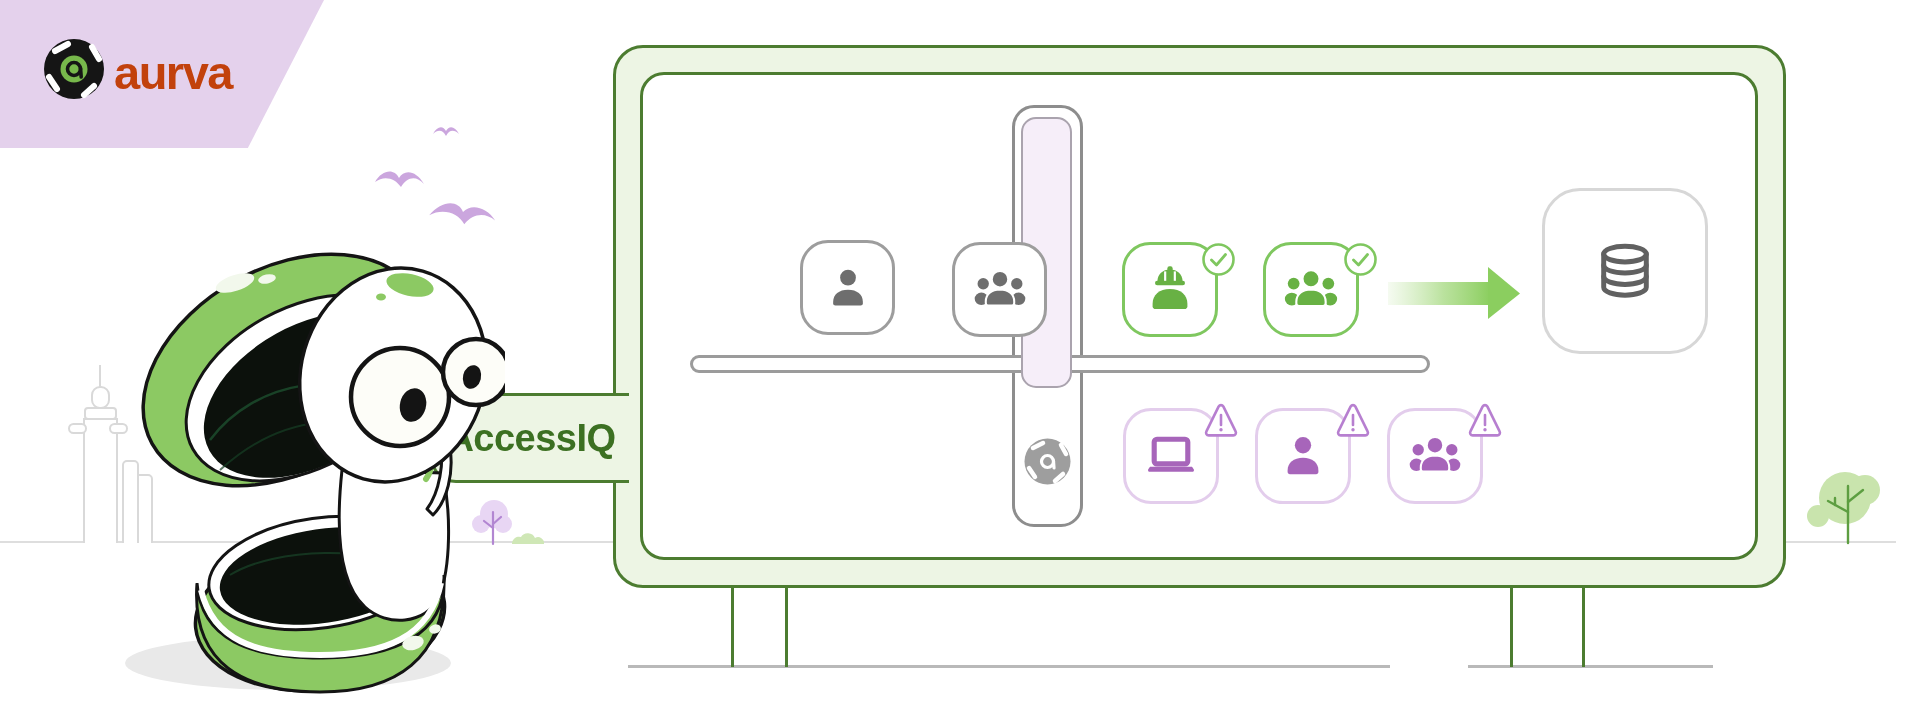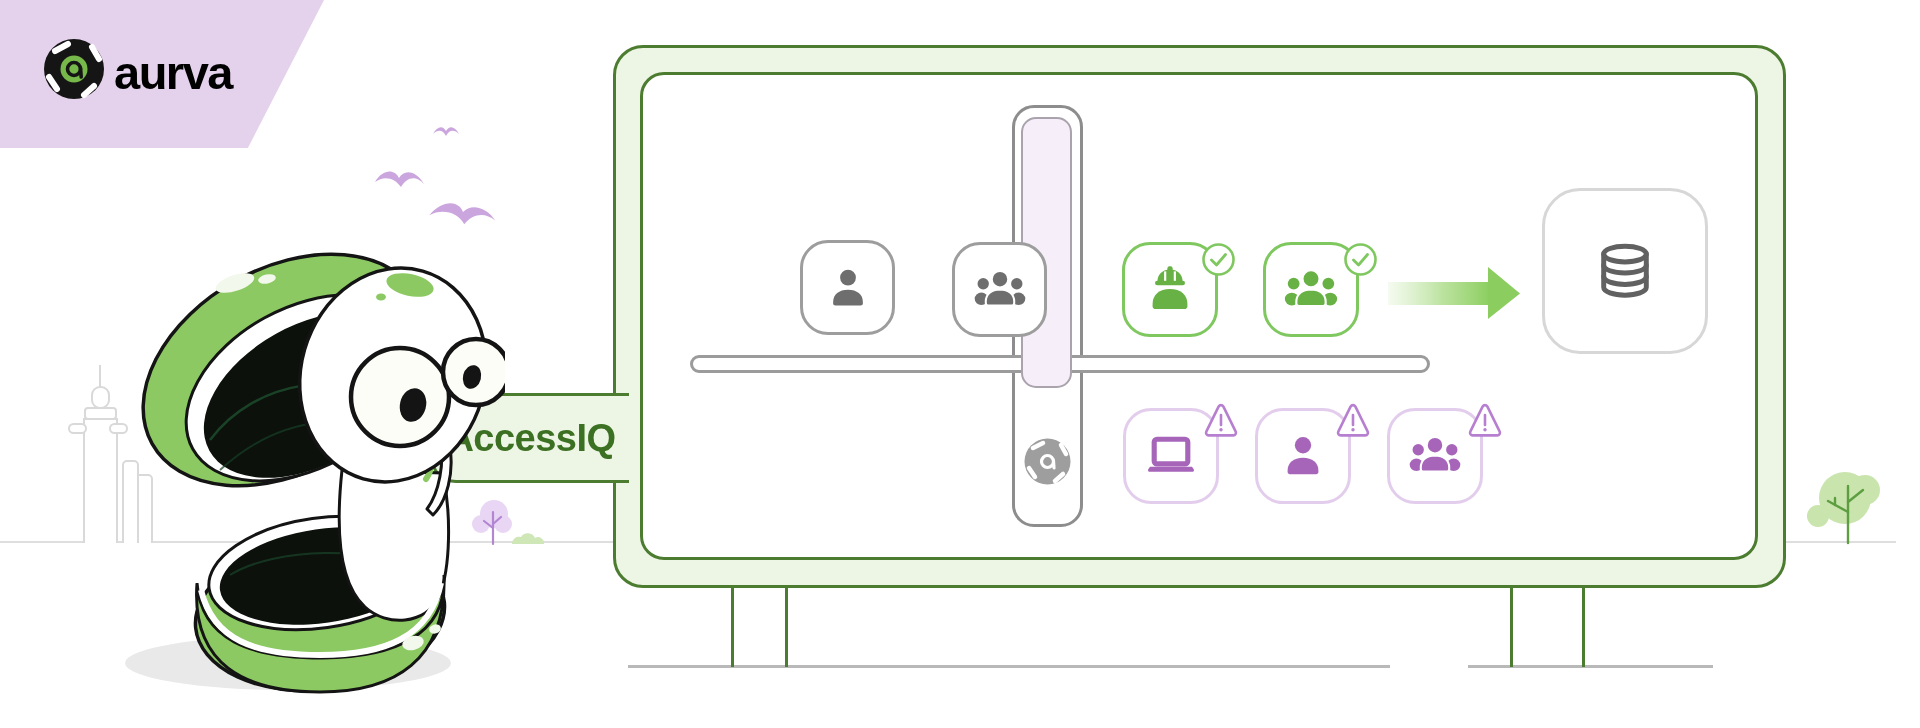--- a/index.html
+++ b/index.html
@@ -5,21 +5,21 @@
   html,body{margin:0;padding:0;background:#ffffff;}
   .stage{position:relative;width:1920px;height:728px;background:#fff;overflow:hidden;
          font-family:"Liberation Sans",sans-serif;}
   .abs{position:absolute;}
 
   
   .banner{left:0;top:0;width:324px;height:148px;background:#e4d1ec;
           clip-path:polygon(0 0,100% 0,76.5% 100%,0 100%);z-index:9;}
   .brand-logo{left:43px;top:38px;width:62px;height:62px;}
   .brand-name{left:114px;top:43px;height:62px;line-height:60px;font-size:47px;font-weight:bold;
-              color:#000000;letter-spacing:-1.5px;}
+              color:#c2410c;letter-spacing:-1.5px;}
 
   
   .horizon{height:2px;background:#dedede;top:541px;z-index:1;}
   .skyline{left:55px;top:355px;width:120px;height:192px;z-index:1;}
   .birds{left:368px;top:112px;width:180px;height:140px;z-index:1;}
   .tree-purple{left:468px;top:498px;width:80px;height:50px;z-index:2;}
   .tree-green{left:1795px;top:468px;width:100px;height:78px;z-index:2;}
 
   
   .mascot{left:95px;top:245px;width:410px;height:450px;z-index:6;}

